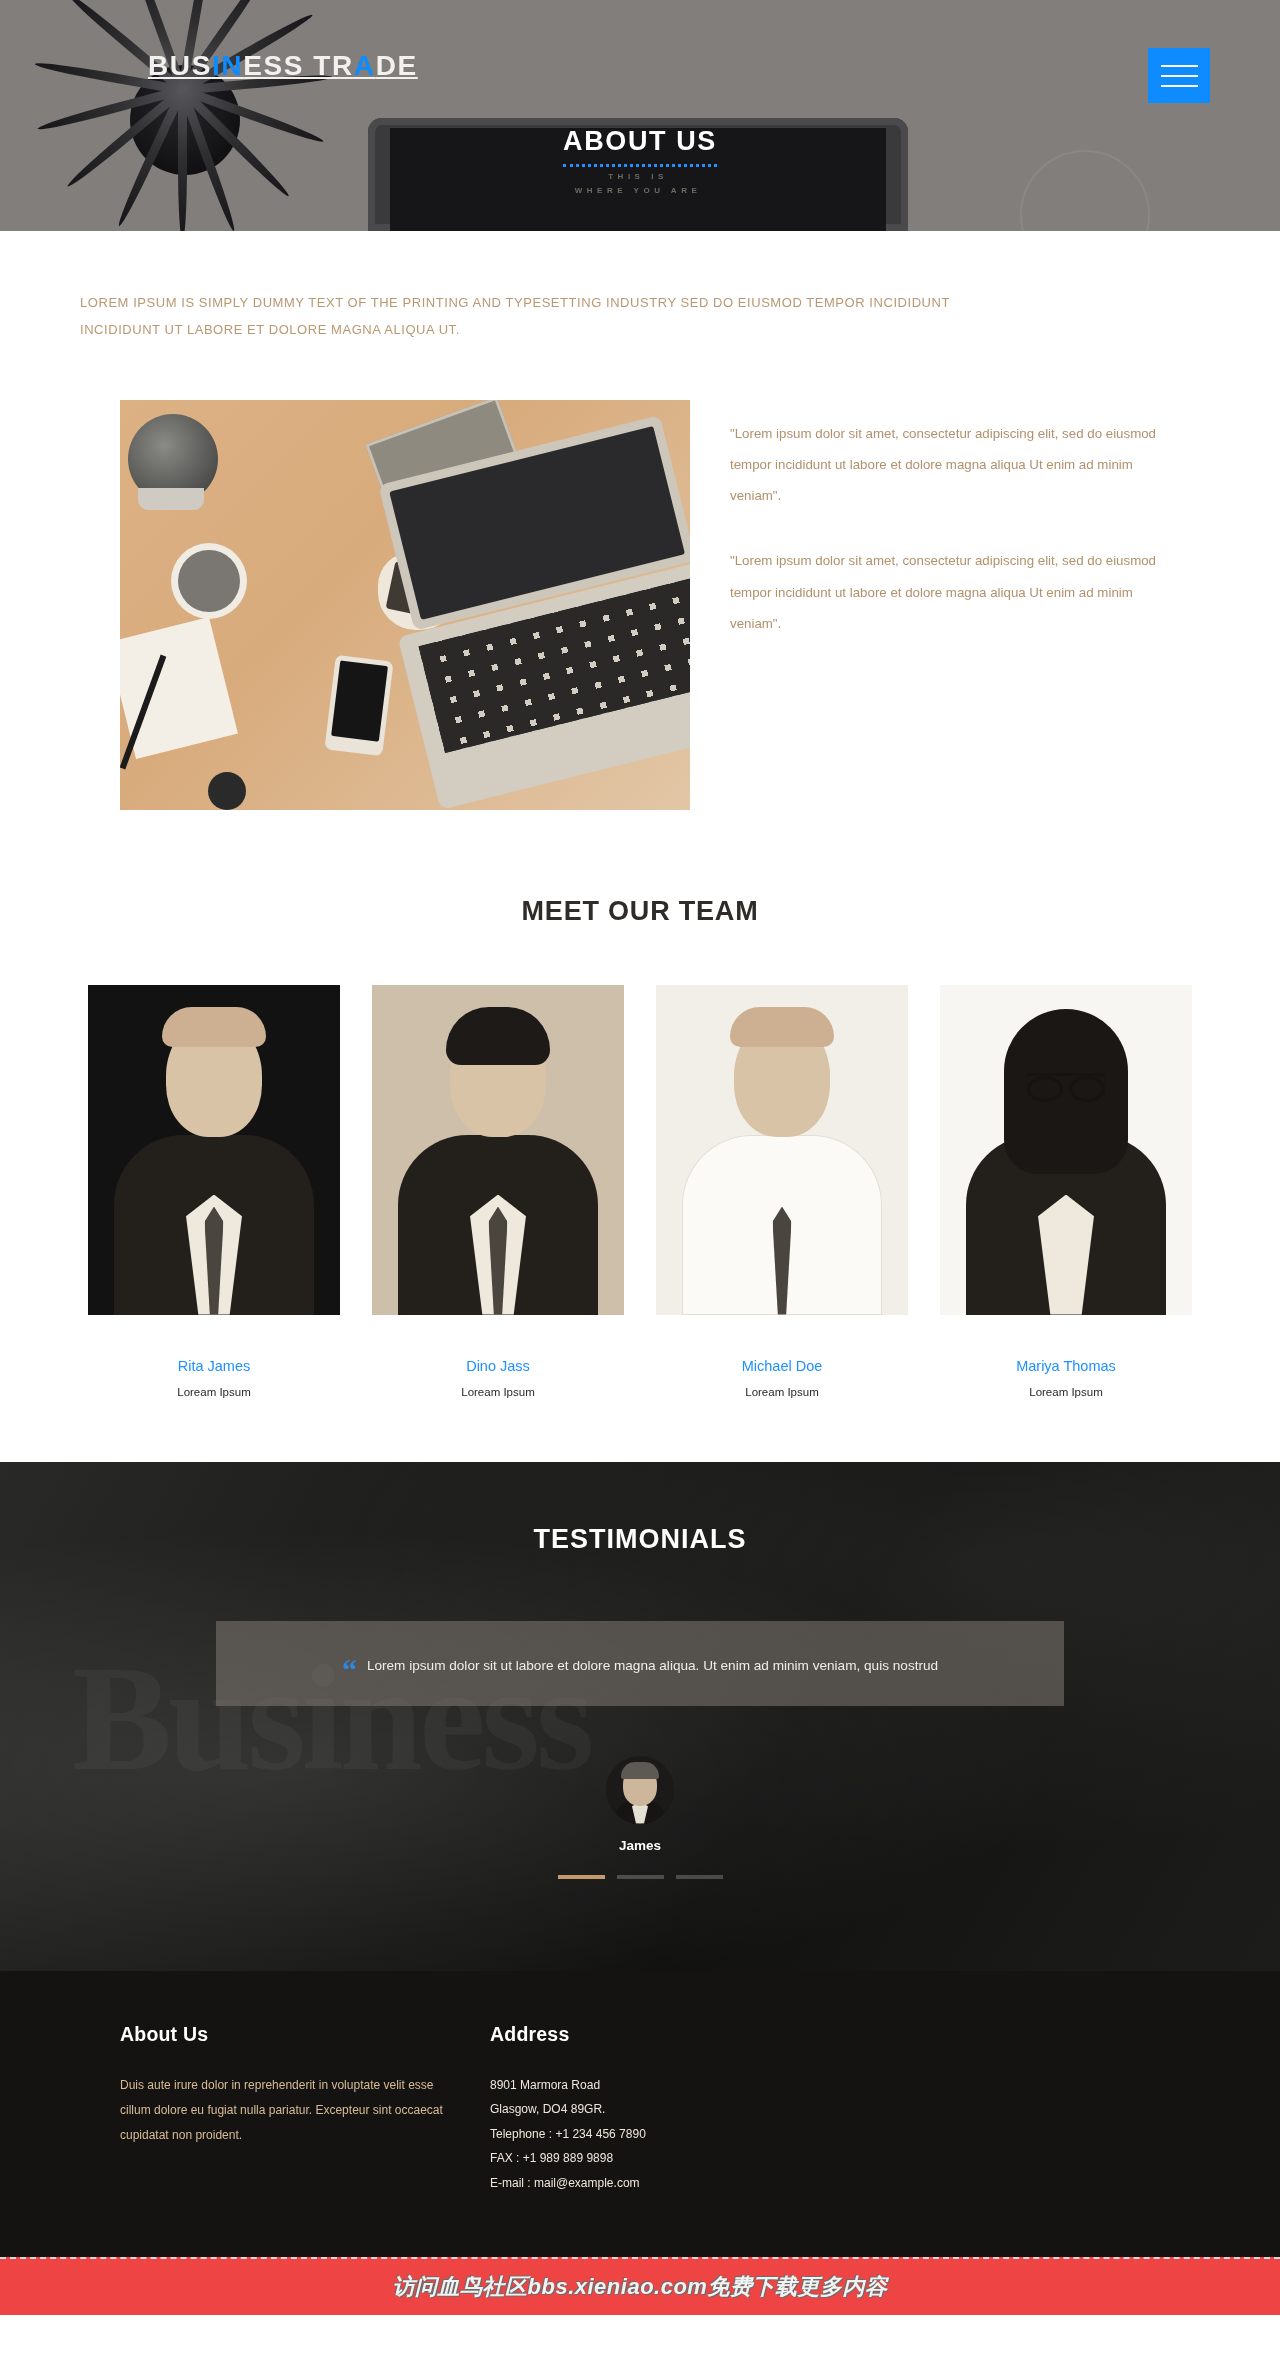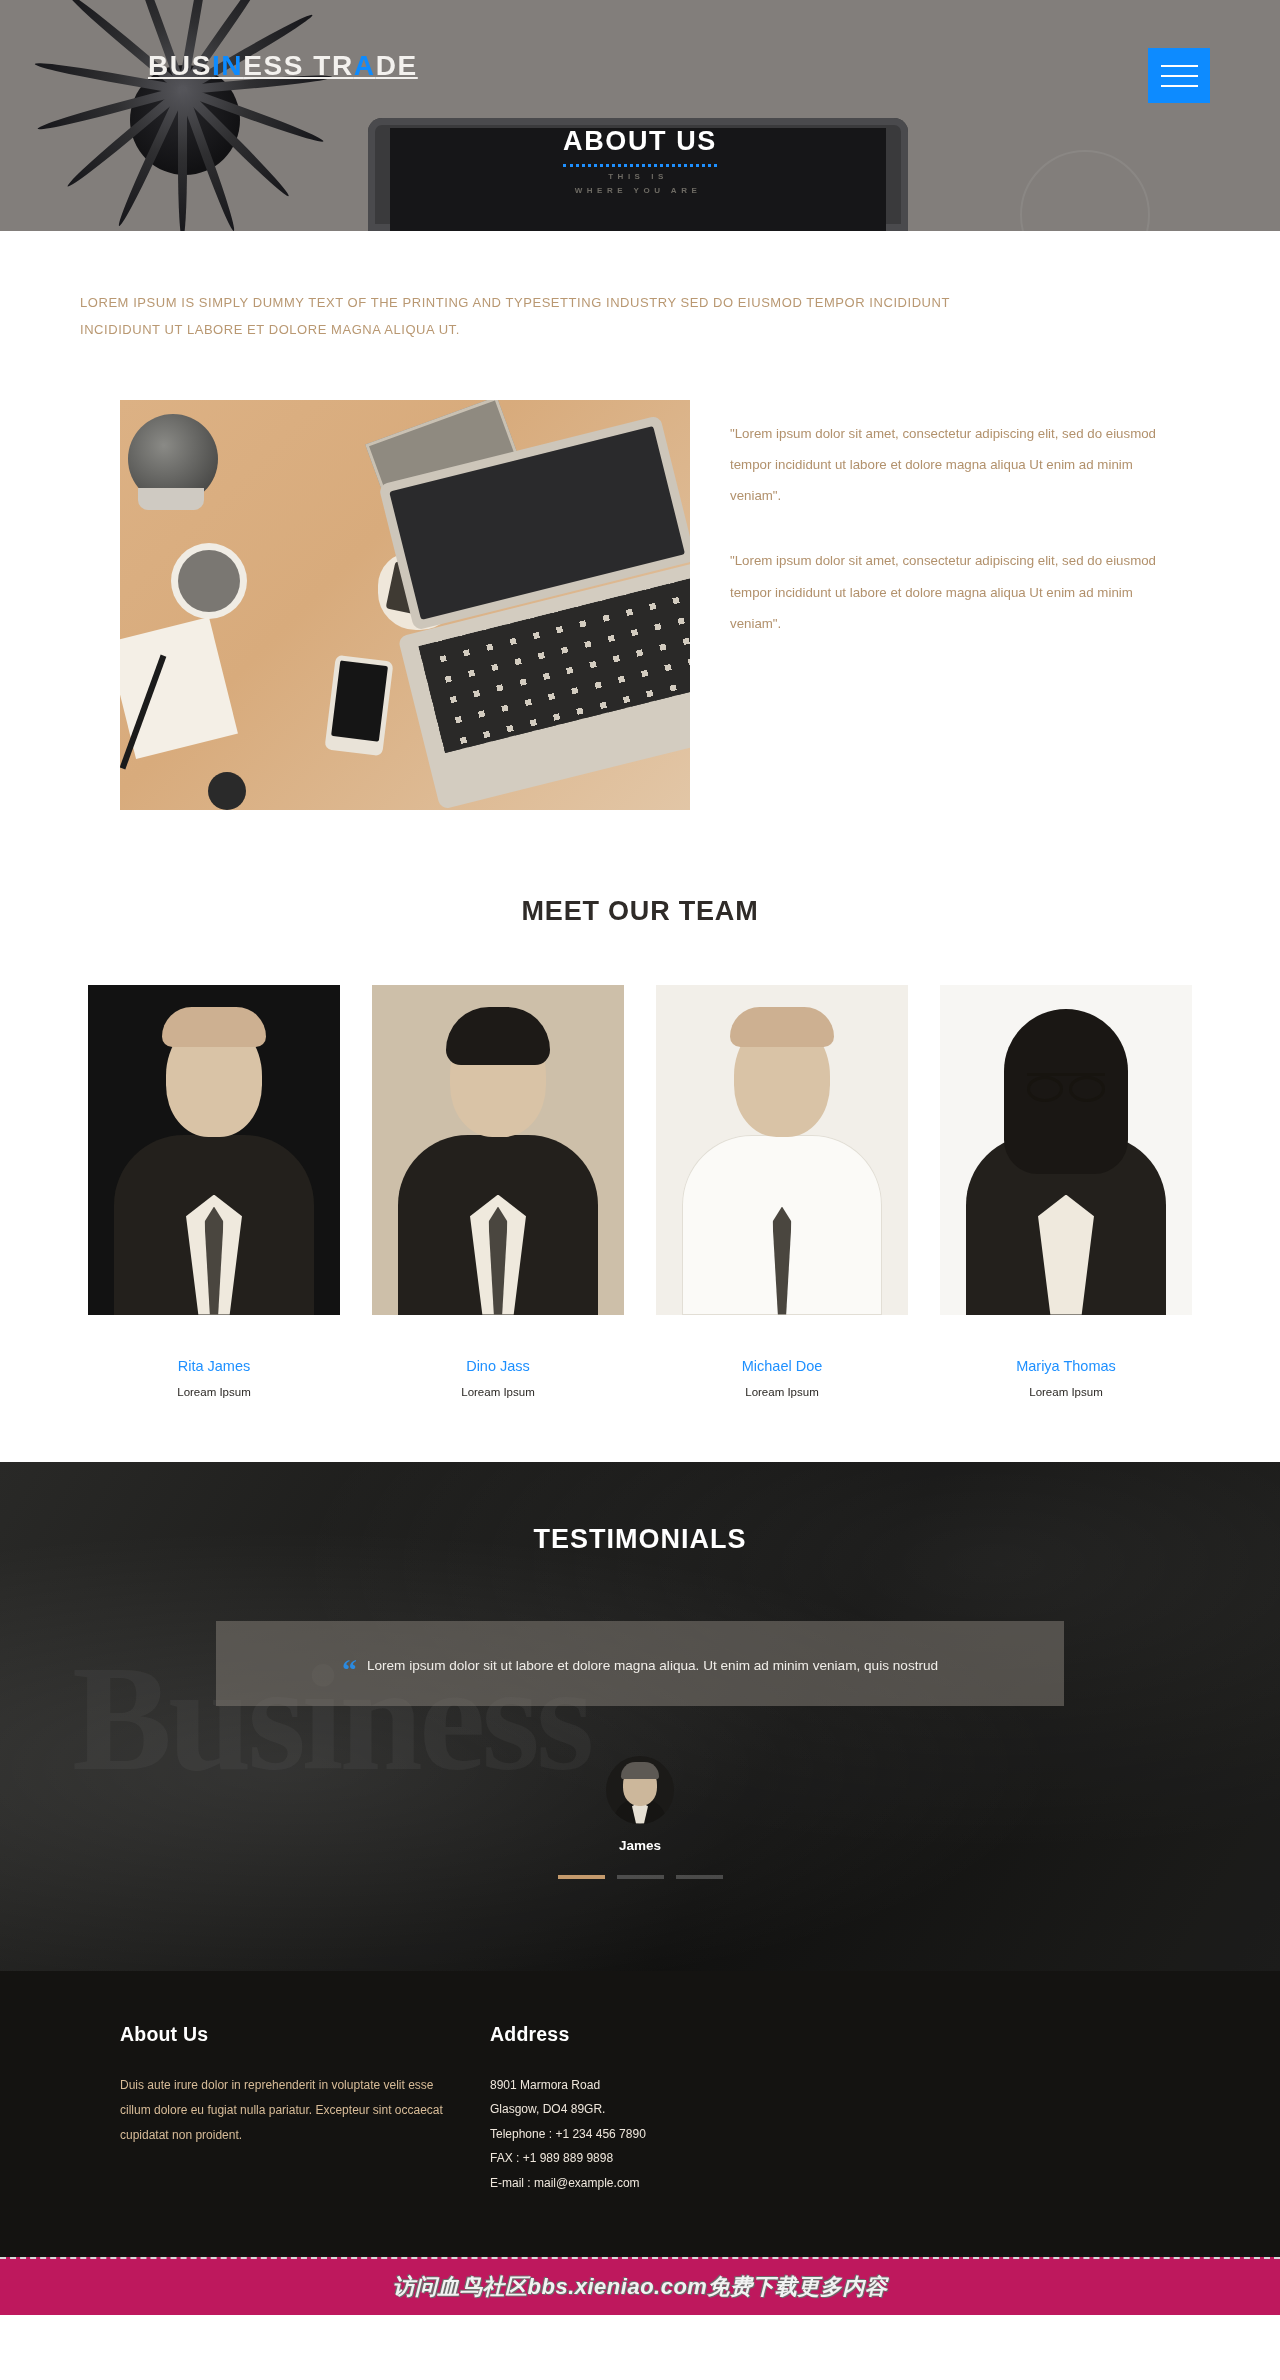--- a/index.html
+++ b/index.html
@@ -469,21 +469,21 @@
     font-family:"Liberation Sans", sans-serif;
   }
   .addr-line {
     color:#efe7dc;
     font-size:12px;
     line-height:2.05;
   }
   
   .watermark {
     height:58px;
-    background:#be185d;
+    background:#ef4444;
     display:flex;
     align-items:center;
     justify-content:center;
     border-top:2px dashed #d9d9d9;
   }
   .watermark span {
     color:#f2f2f2;
     font-size:22px;
     font-weight:700;
     font-style:italic;

